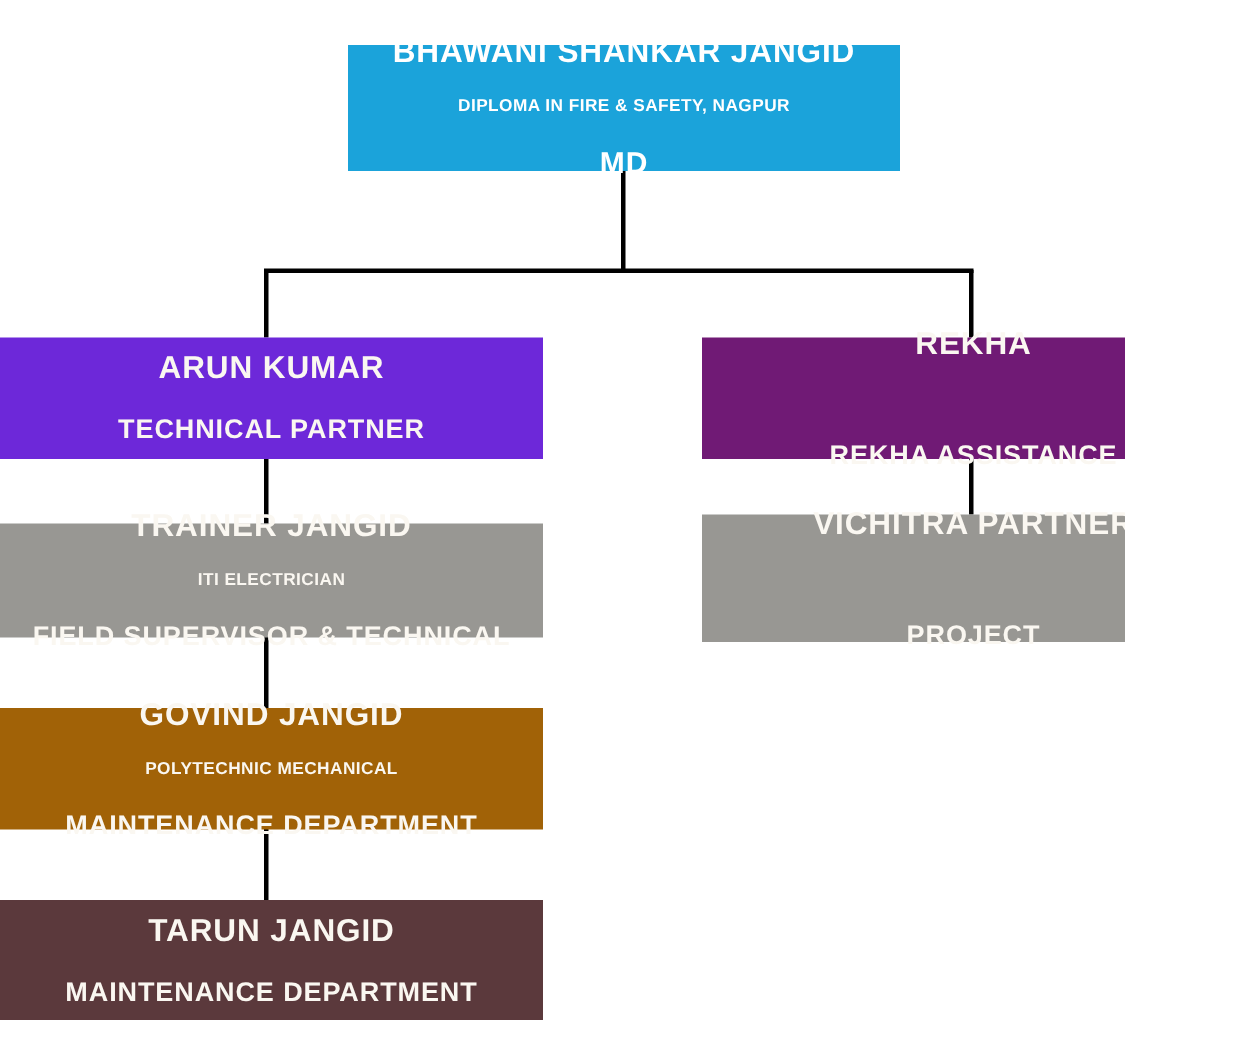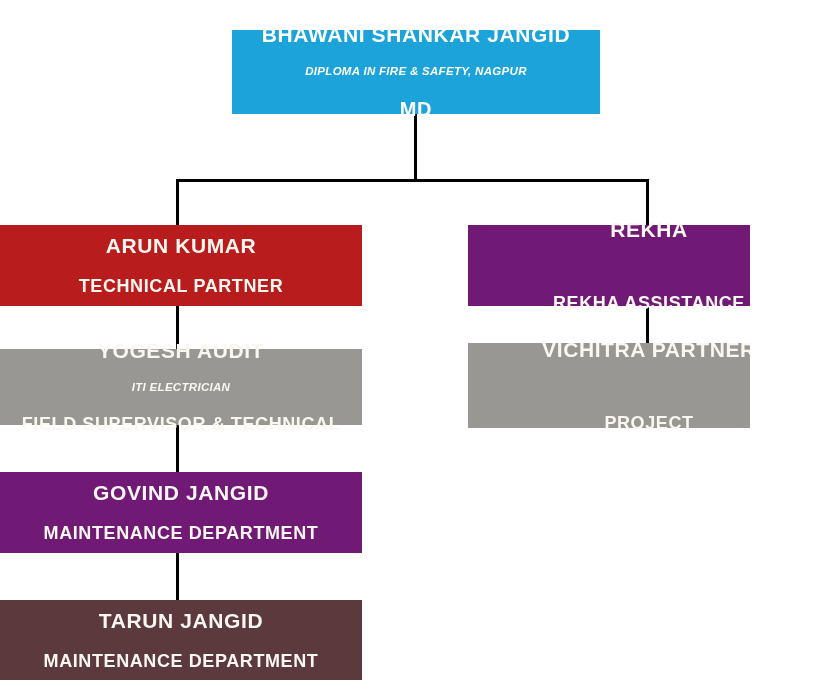--- a/index.html
+++ b/index.html
@@ -39,38 +39,37 @@
   }
   .node .name {
     font-size: 21px;
     letter-spacing: 0.6px;
   }
   .node .sub {
     font-size: 11.5px;
     letter-spacing: 0.3px;
     min-height: 15px;
     margin-top: 18px;
-    font-style: italic;
   }
   .node .role {
     font-size: 18px;
     letter-spacing: 0.6px;
     margin-top: 18px;
   }
   .node .role-lg {
     font-size: 20px;
   }
 
   
   .n-md       { left: 232px; top:  30px; width: 368px; height: 84px; background: #1ba3da; color: #ffffff; }
-  .n-arun     { left:   0px; top: 225px; width: 362px; height: 81px; background: #b91c1c; }
+  .n-arun     { left:   0px; top: 225px; width: 362px; height: 81px; background: #6d28d9; }
   .n-rekha    { left: 468px; top: 225px; width: 362px; height: 81px; background: #701a75; }
   .n-yogesh   { left:   0px; top: 349px; width: 362px; height: 76px; background: #989793; }
   .n-vichitra { left: 468px; top: 343px; width: 362px; height: 85px; background: #989793; }
-  .n-govind   { left:   0px; top: 472px; width: 362px; height: 81px; background: #701a75; }
+  .n-govind   { left:   0px; top: 472px; width: 362px; height: 81px; background: #a16207; }
   .n-tarun    { left:   0px; top: 600px; width: 362px; height: 80px; background: #5b393c; text-align: right; }
 
   
   .c-md-down        { left: 414px; top: 113px; height: 67px; }
   .c-branch         { left: 176px; top: 179px; width: 473px; }
   .c-left-drop      { left: 176px; top: 180px; height: 45px; }
   .c-right-drop     { left: 646px; top: 180px; height: 45px; }
   .c-arun-yogesh    { left: 176px; top: 305px; height: 44px; }
   .c-yogesh-govind  { left: 176px; top: 424px; height: 48px; }
   .c-govind-tarun   { left: 176px; top: 552px; height: 48px; }
@@ -101,33 +100,34 @@
     <div class="role">TECHNICAL PARTNER</div>
   </div>
 
   <div class="node n-rekha">
     <div class="name">REKHA</div>
     <div class="sub"></div>
     <div class="role">REKHA ASSISTANCE</div>
   </div>
 
   <div class="node n-yogesh">
-    <div class="name">YOGESH AUDIT</div>
+    <div class="name">TRAINER JANGID</div>
     <div class="sub">ITI ELECTRICIAN</div>
     <div class="role">FIELD SUPERVISOR &amp; TECHNICAL</div>
   </div>
 
   <div class="node n-vichitra">
     <div class="name">VICHITRA PARTNER</div>
     <div class="sub"></div>
     <div class="role">PROJECT</div>
   </div>
 
   <div class="node n-govind">
     <div class="name">GOVIND JANGID</div>
+    <div class="sub">POLYTECHNIC MECHANICAL</div>
     <div class="role">MAINTENANCE DEPARTMENT</div>
   </div>
 
   <div class="node n-tarun">
     <div class="name">TARUN JANGID</div>
     <div class="role">MAINTENANCE DEPARTMENT</div>
   </div>
 
 </div>
 

